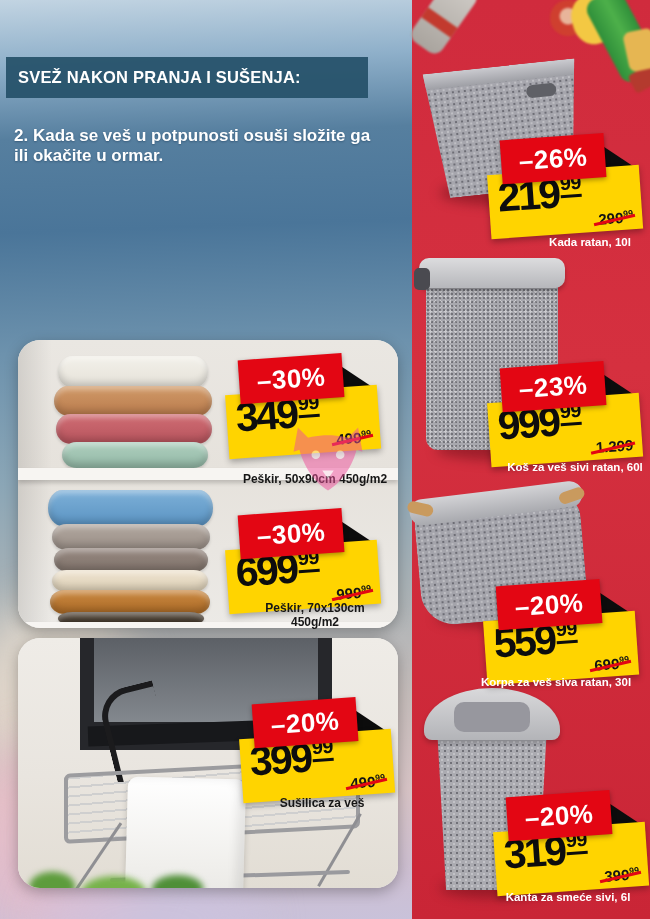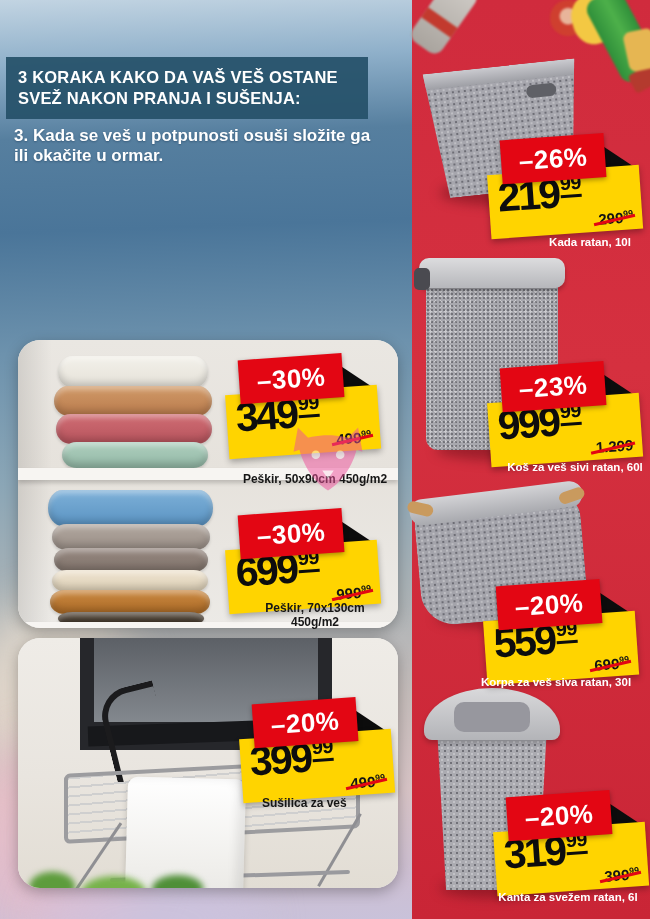--- a/index.html
+++ b/index.html
@@ -108,42 +108,41 @@
   .badge .price{position:absolute;left:9px;top:3px;font-size:41px;font-weight:bold;letter-spacing:-2.5px;color:#0d0d0d;line-height:1;}
   .badge .cents{font-size:20px;letter-spacing:-.5px;vertical-align:top;position:relative;top:0;margin-left:2px;
     border-bottom:3px solid #0d0d0d;padding-bottom:1px;}
   .badge .old{position:absolute;right:9px;bottom:4px;font-size:15px;font-weight:bold;color:#141414;}
   .badge .old::after{content:"";position:absolute;left:-5px;right:-2px;top:52%;height:2.6px;background:var(--badge-red,#e30613);transform:rotate(-9deg);}
   .badge .oldc{font-size:9px;vertical-align:top;}
 
   .cap{position:absolute;font-weight:bold;z-index:6;}
   .cap-dark{font-size:12px;color:#161616;text-align:center;}
   .cap-light{font-size:11.5px;color:#fff;text-align:center;}
-  .cap-right-align{text-align:left;}
+  .cap-right-align{text-align:center;}
 
   .fox{position:absolute;left:292px;top:426px;width:72px;height:66px;opacity:.5;z-index:7;}
 </style>
 </head>
 <body>
 
 <div id="page">
 
   <div class="left-bg">
     <div class="blob beige"></div>
     <div class="blob pink"></div>
     <div class="blob lav"></div>
   </div>
 
   <div class="heading-box">
-    <div>3 KORAKA KAKO DA VAŠ VEŠ OSTANE</div>
     <div>SVEŽ NAKON PRANJA I SUŠENJA:</div>
   </div>
 
   <div class="steps">
-    <p>3. Kada se veš u potpunosti osuši složite ga
+    <p>2. Kada se veš u potpunosti osuši složite ga
 ili okačite u ormar.</p>
   </div>
 
   <div class="card card-towels">
     <div class="towel-wall"></div>
     <div class="towel" style="left:40px;top:16px;width:150px;height:32px;background:linear-gradient(180deg,#f3f1ea,#e4e1d8)"></div>
     <div class="towel" style="left:36px;top:46px;width:158px;height:30px;background:linear-gradient(180deg,#d19a68,#b87a4c)"></div>
     <div class="towel" style="left:38px;top:74px;width:156px;height:30px;background:linear-gradient(180deg,#d06d74,#b6535c)"></div>
     <div class="towel" style="left:44px;top:102px;width:146px;height:26px;background:linear-gradient(180deg,#aecfbe,#93b8a6)"></div>
     <div class="shelf" style="top:128px"></div>
@@ -280,15 +279,15 @@
   <div class="cap cap-light" style="left:480px;top:676px;width:152px">Korpa za veš siva ratan, 30l</div>
 
   <div class="badge" style="left:494px;top:793px">
     <div class="tri"></div>
     <div class="tag">
       <div class="price"><span>319</span><span class="cents">99</span></div>
       <div class="old"><span>399</span><span class="oldc">99</span></div>
     </div>
     <div class="disc">–20%</div>
   </div>
-  <div class="cap cap-light" style="left:492px;top:891px;width:152px">Kanta za svežem ratan, 6l</div>
+  <div class="cap cap-light" style="left:492px;top:891px;width:152px">Kanta za smeće sivi, 6l</div>
 
 </div>
 
 </body></html>

